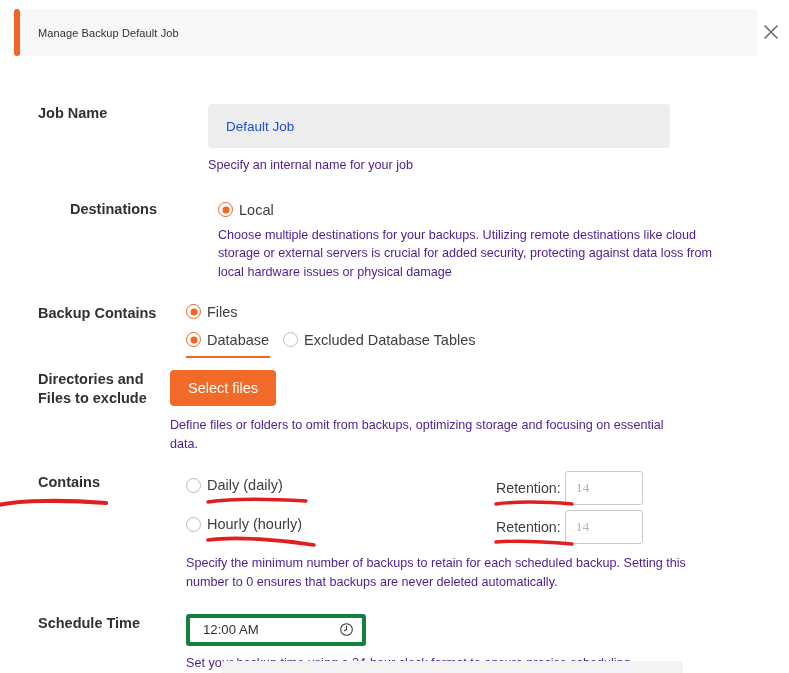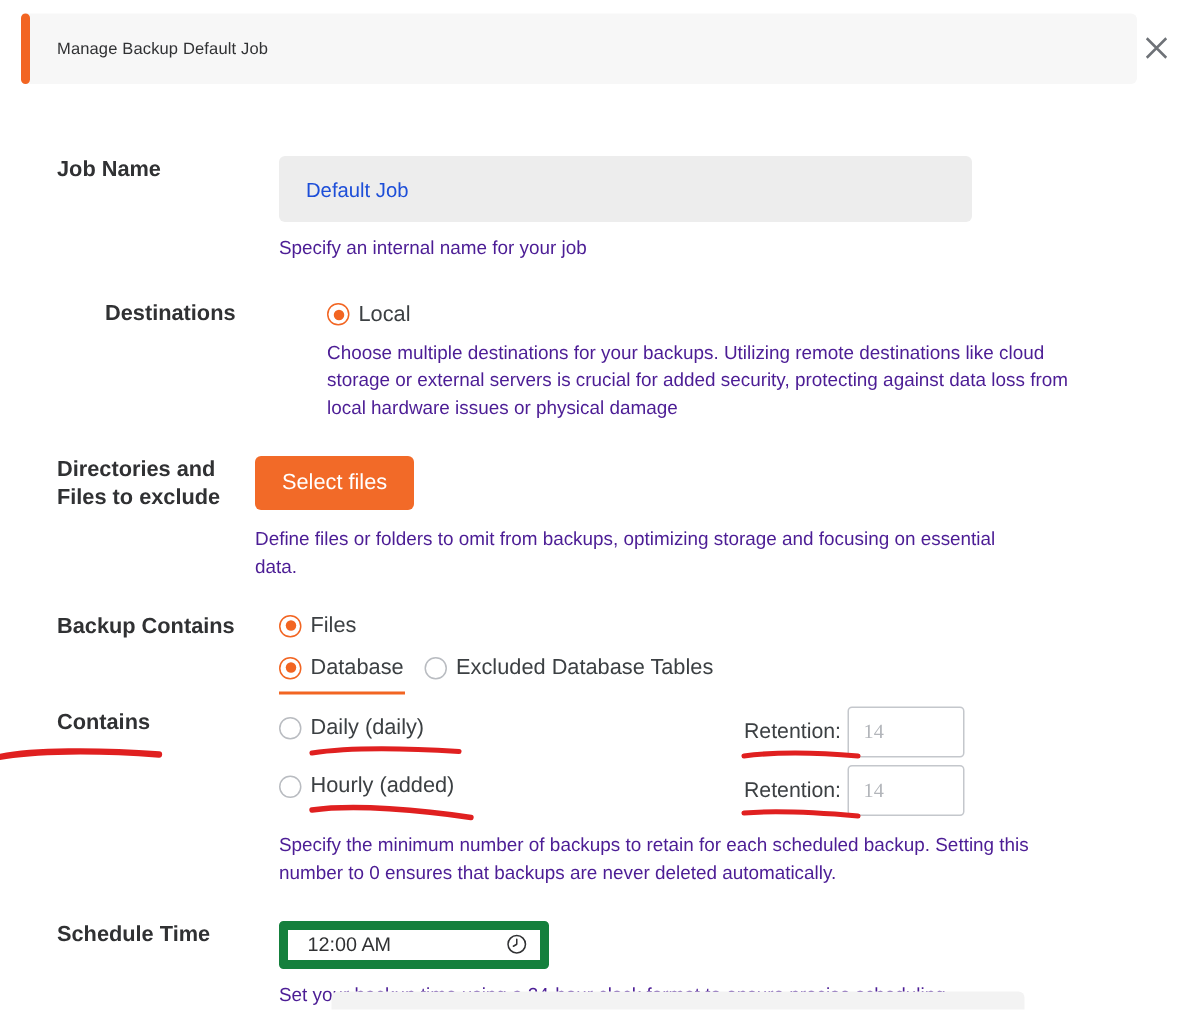--- a/index.html
+++ b/index.html
@@ -103,21 +103,21 @@
     border-radius: 4px;
     padding: 0 18px;
     font-family: "Liberation Sans", sans-serif;
     font-size: 13.5px;
     color: #1d4ed8;
     outline: none;
   }
   .time-input-wrap {
     width: 180px;
     height: 32px;
-    border: 6px solid #15803d;
+    border: 4px solid #15803d;
     border-radius: 3px;
     display: flex;
     align-items: center;
     padding: 0 8px 0 11px;
     background: #fff;
   }
   .time-input {
     border: none;
     outline: none;
     flex: 1 1 auto;
@@ -239,61 +239,61 @@
   <div class="modal-title">Manage Backup Default Job</div>
 </div>
 <div class="close-btn">
   <svg width="20" height="20" viewBox="0 0 20 20" aria-hidden="true">
     <path d="M3.5 3.5 L16.5 16.5 M16.5 3.5 L3.5 16.5" stroke="#6e7277" stroke-width="1.7" fill="none" stroke-linecap="butt"></path>
   </svg>
 </div>
 
 <div class="form-body">
 
-  <div class="row" style="margin-top:48px;">
+  <div class="row" style="margin-top:48px;gap:22px;">
     <div class="label-col">Job Name</div>
     <div class="field-col">
       <input class="text-input-disabled" disabled="" value="Default Job" style="">
       <div class="help-text">Specify an internal name for your job</div>
     </div>
   </div>
 
   <div class="row" style="margin-top:25px;padding-left:32px;">
     <div class="label-col">Destinations</div>
     <div class="field-col">
       <div class="radio-line" style="margin-top:2px;">
         <span class="radio checked"></span>
         <span class="radio-label">Local</span>
       </div>
       <div class="help-text" style="max-width:512px;">Choose multiple destinations for your backups. Utilizing remote destinations like cloud storage or external servers is crucial for added security, protecting against data loss from local hardware issues or physical damage</div>
-    </div>
-  </div>
-
-  <div class="row" style="margin-top:22px;">
-    <div class="label-col" style="max-width:170px;">Directories and Files to exclude</div>
-    <div class="field-col">
-      <button class="btn-primary">Select files</button>
-      <div class="help-text" style="max-width:518px; margin-top:10px;">Define files or folders to omit from backups, optimizing storage and focusing on essential data.</div>
     </div>
   </div>
 
   <div class="row" style="margin-top:22px;">
     <div class="label-col">Backup Contains</div>
     <div class="field-col">
       <div class="radio-line">
         <span class="radio checked"></span>
         <span class="radio-label">Files</span>
       </div>
       <div class="radio-line" style="margin-top:12px;">
         <span class="radio checked"></span>
         <span class="radio-label">Database</span>
         <span class="radio" style="margin-left:14px;"></span>
         <span class="radio-label">Excluded Database Tables</span>
         <span class="orange-underline" style="left:0px; bottom:-10px; width:84px;"></span>
       </div>
+    </div>
+  </div>
+
+  <div class="row" style="margin-top:22px;">
+    <div class="label-col" style="max-width:170px;">Directories and Files to exclude</div>
+    <div class="field-col">
+      <button class="btn-primary">Select files</button>
+      <div class="help-text" style="max-width:518px; margin-top:10px;">Define files or folders to omit from backups, optimizing storage and focusing on essential data.</div>
     </div>
   </div>
 
   <div class="row" style="margin-top:20px;">
     <div class="label-col">
       <span>Contains</span>
       <span class="ann" style="left:-4px; top:24px;">
         <svg width="120" height="14" viewBox="0 0 120 14">
           <path d="M2 8 C 25 3, 70 3, 110 6" stroke="#e02020" stroke-width="4.2" fill="none" stroke-linecap="round"></path>
         </svg>
@@ -317,21 +317,21 @@
             <svg width="86" height="12" viewBox="0 0 86 12">
               <path d="M2 6 C 25 3, 55 4, 78 6" stroke="#e02020" stroke-width="3.4" fill="none" stroke-linecap="round"></path>
             </svg>
           </span>
         </span>
         <input class="retention-input" placeholder="14" style="">
       </div>
 
       <div class="radio-line" style="margin-top:23px;">
         <span class="radio"></span>
-        <span class="radio-label">Hourly (added)</span>
+        <span class="radio-label">Hourly (hourly)</span>
         <span class="ann" style="left:20px; top:18px;">
           <svg width="118" height="16" viewBox="0 0 118 16">
             <path d="M2 6 C 30 2, 76 6, 108 11" stroke="#e02020" stroke-width="3.6" fill="none" stroke-linecap="round"></path>
           </svg>
         </span>
       </div>
 
       <div class="retention-group" style="left:310px; top:37px;">
         <span class="retention-label">Retention:
           <span class="ann" style="left:-2px; top:18px;">

